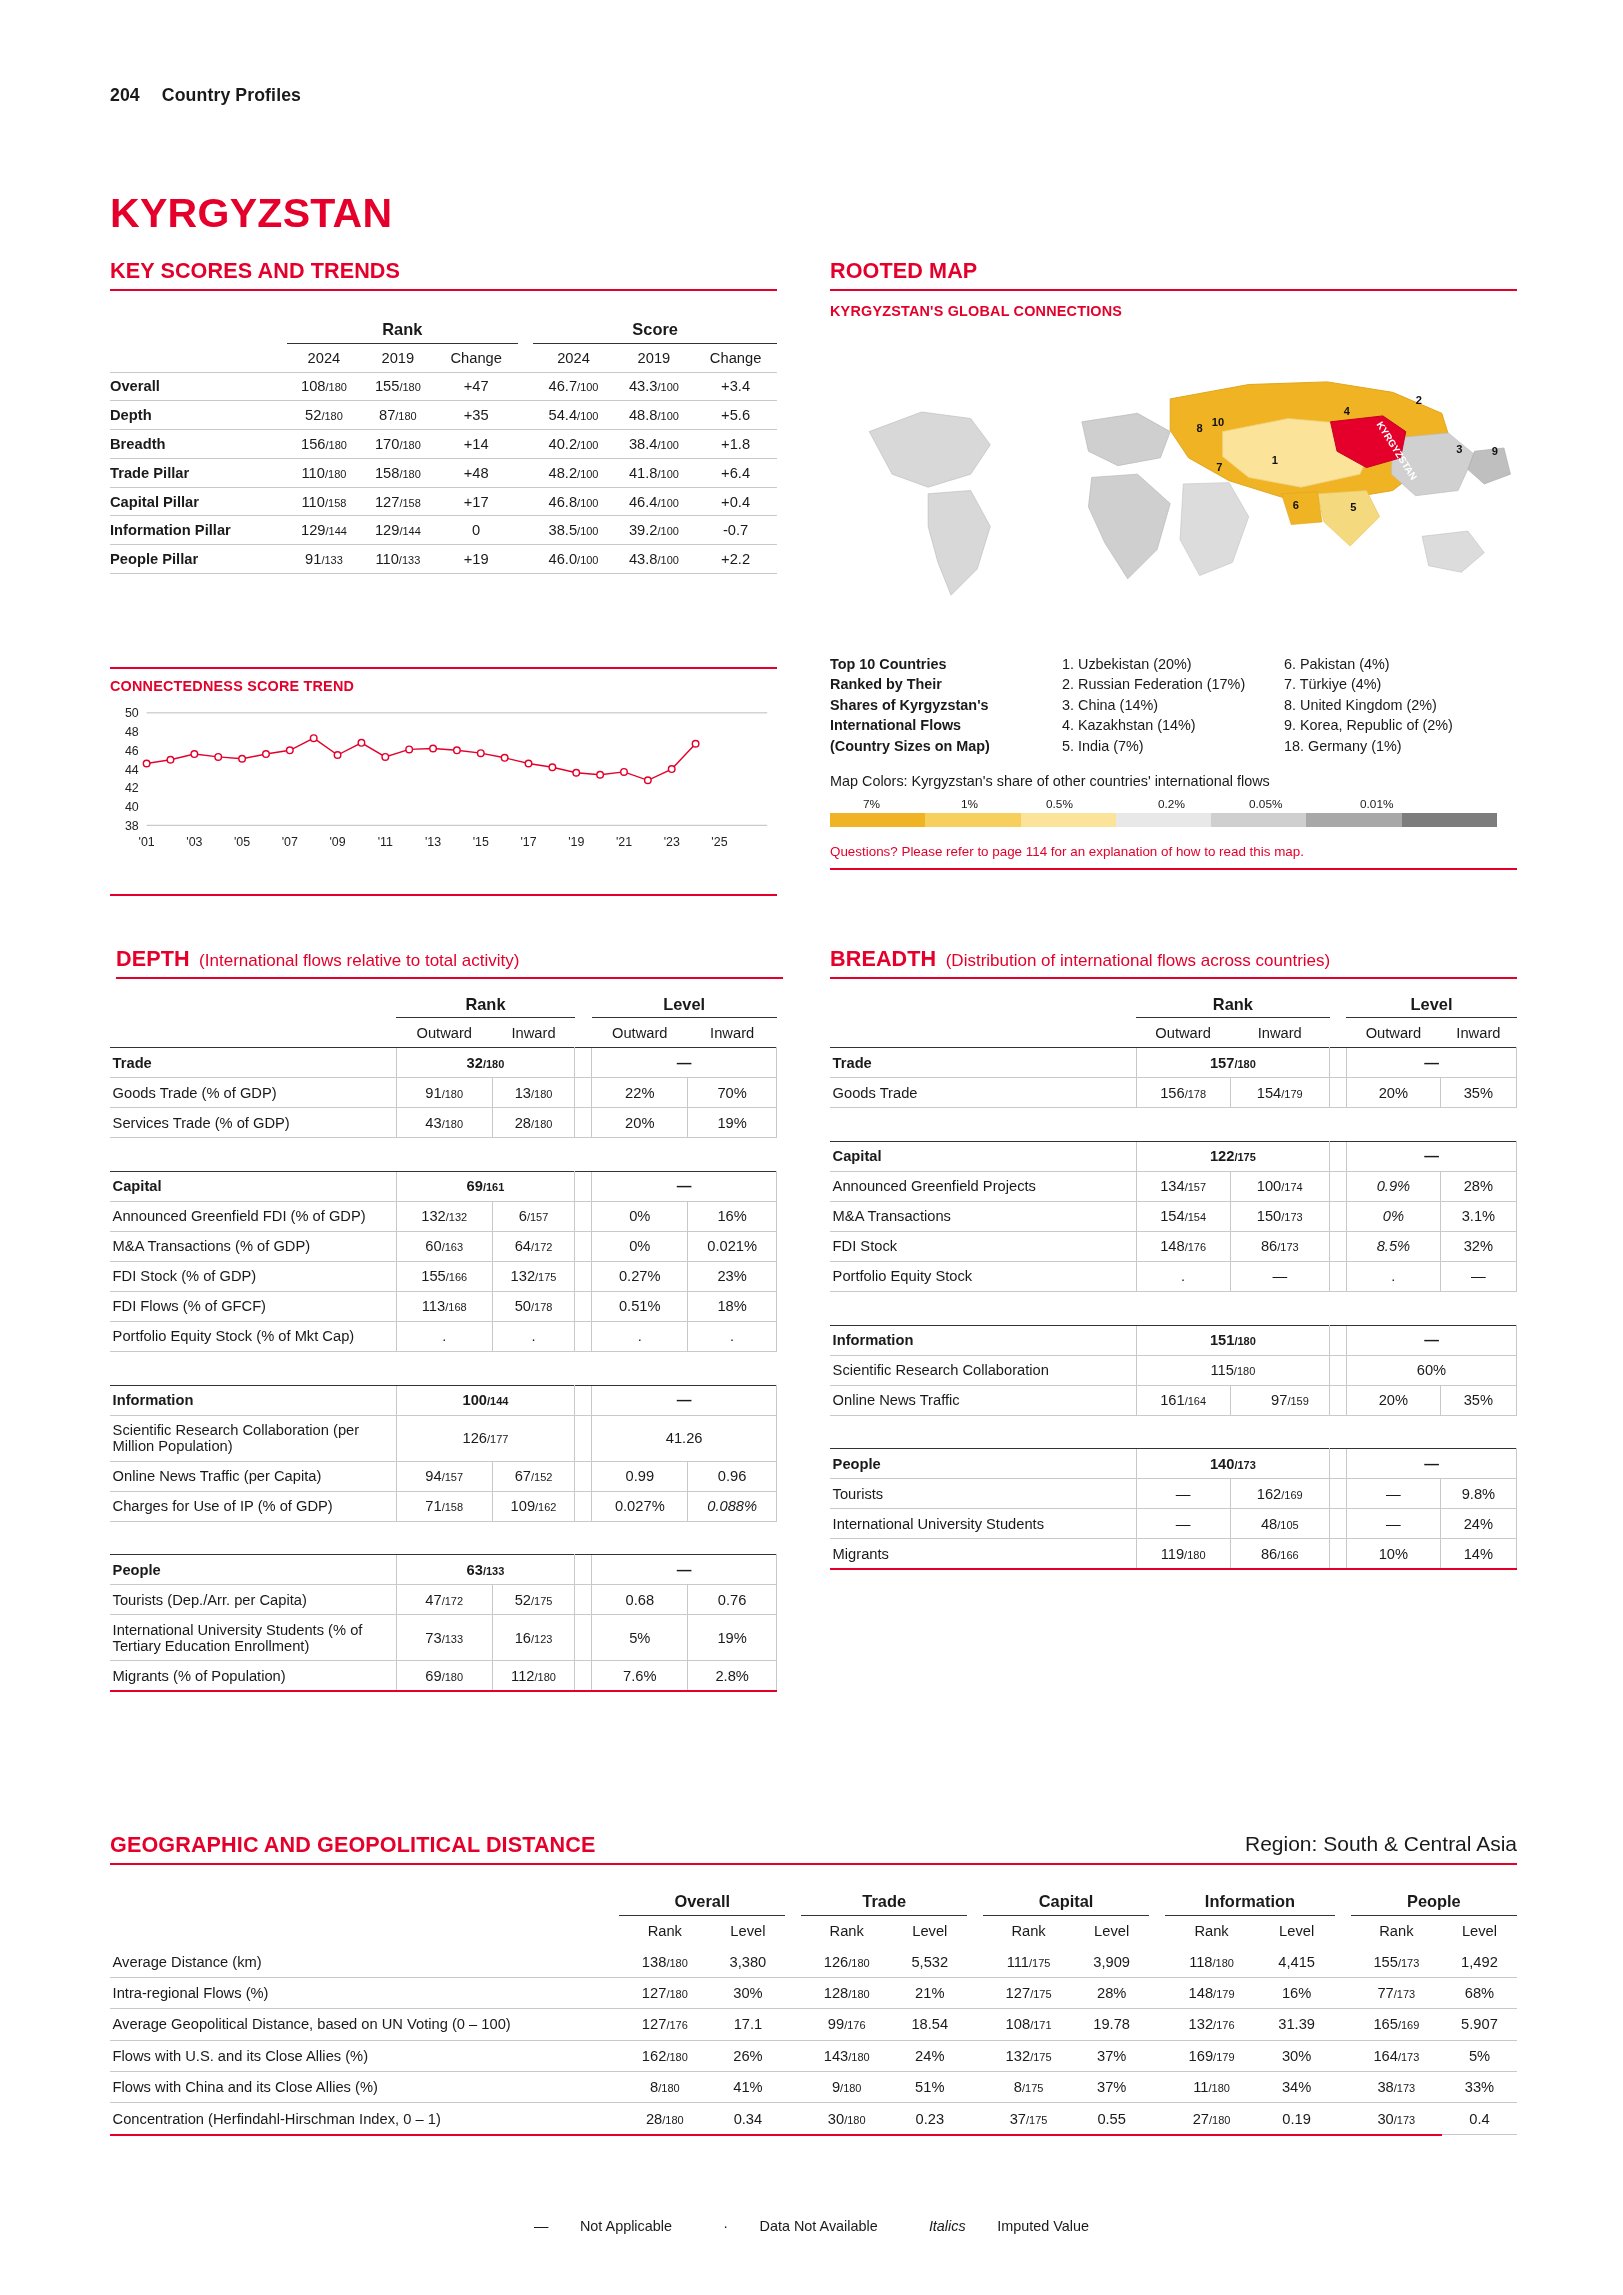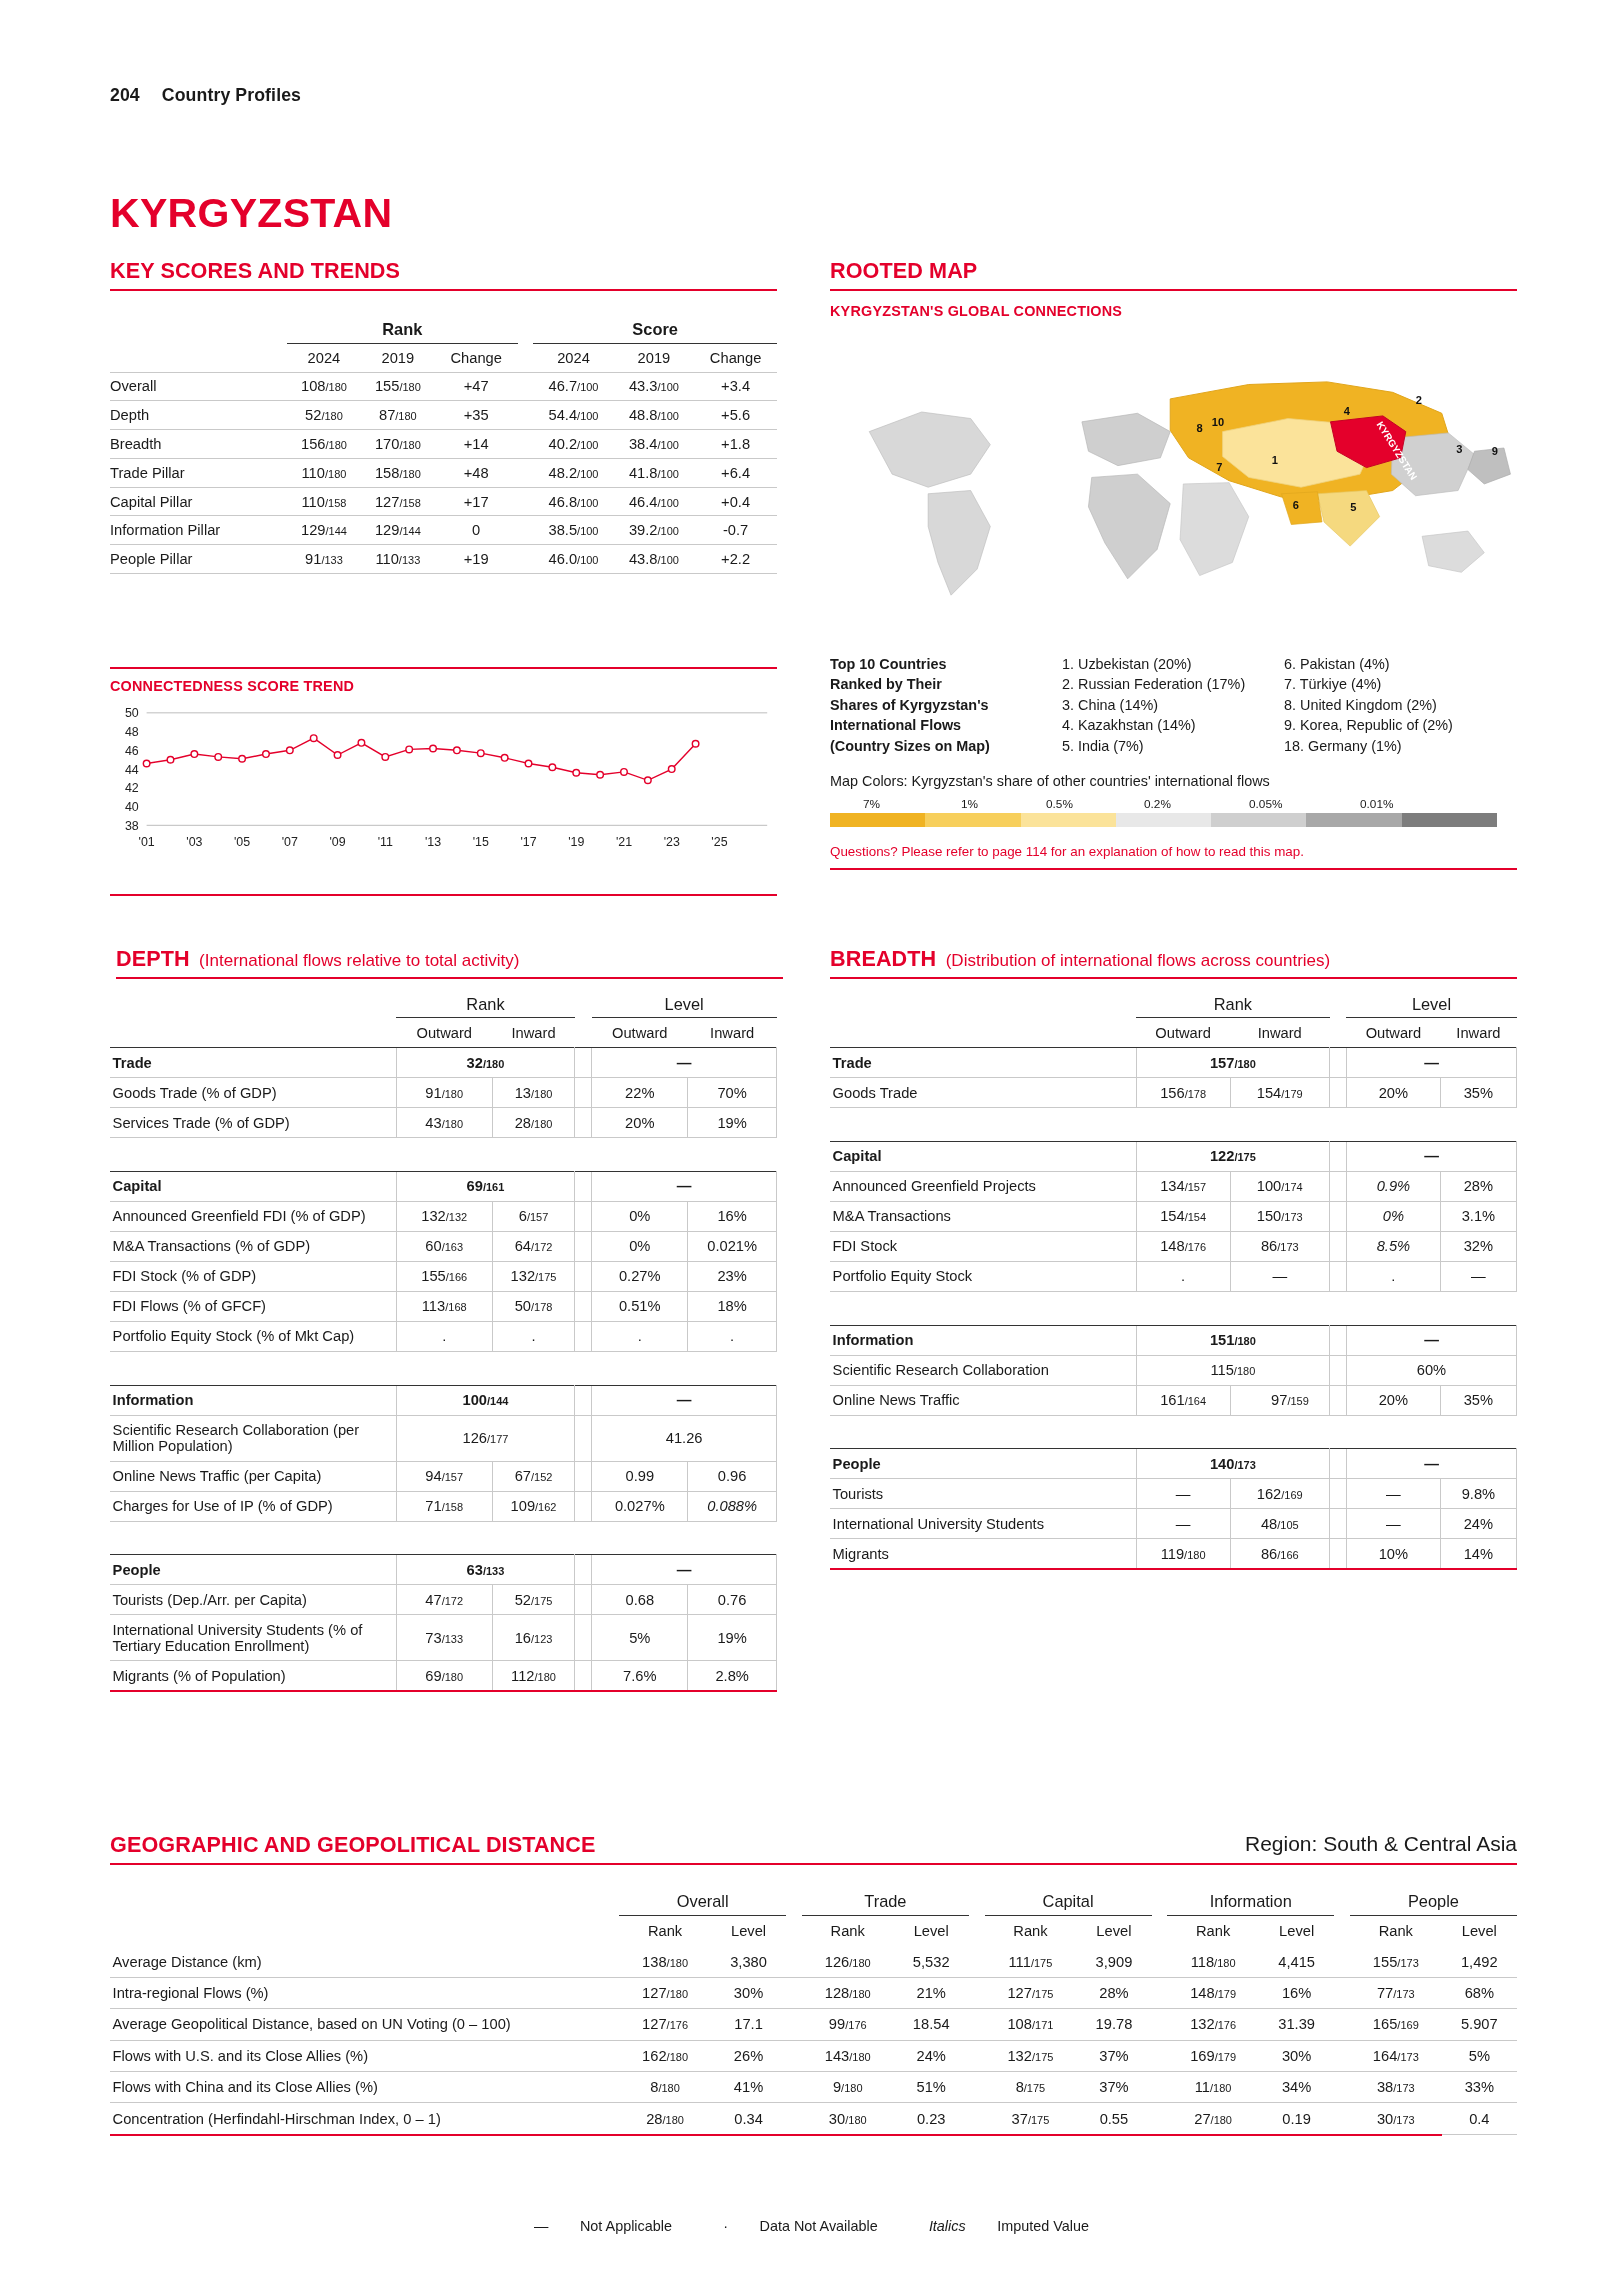--- a/index.html
+++ b/index.html
@@ -31,21 +31,21 @@
     font-size:21.6px; font-weight:bold; color:#e4002b;
     letter-spacing:0.1px;
   }
   .sec-rule { border-bottom:2.6px solid #e4002b; }
   .sub-red { color:#e4002b; font-weight:bold; font-size:14.4px; letter-spacing:0.2px; }
 
   
   table { border-collapse:collapse; width:100%; }
   td, th { font-size:14.7px; font-weight:normal; text-align:center; padding:0; }
   .lbl { text-align:left; }
-  .b { font-weight:normal; }
+  .b { font-weight:bold; }
   .it { font-style:italic; }
 
   
   #key-scores { position:absolute; left:110px; top:314px; width:667px; }
   #key-scores .hdr-group { font-weight:bold; font-size:16.4px; }
   #key-scores td { padding:5.9px 0 5.9px 0; }
   #key-scores .rowline td { border-bottom:1px solid #c9c9c9; }
   .frac { white-space:nowrap; }
   .frac .den { font-size:11px; }
 
@@ -315,21 +315,21 @@
       </div>
     </div>
 
     <div style="margin-top:17px;font-size:14.4px;">Map Colors: Kyrgyzstan's share of other countries' international flows</div>
 
     <div style="margin-top:7.9px;position:relative;height:34px;">
       <div style="position:relative;height:13px;font-size:11.8px;">
         <span style="position:absolute;left:33px;">7%</span>
         <span style="position:absolute;left:131px;">1%</span>
         <span style="position:absolute;left:216px;">0.5%</span>
-        <span style="position:absolute;left:314px;">0.2%</span>
+        <span style="position:absolute;left:328px;">0.2%</span>
         <span style="position:absolute;left:419px;">0.05%</span>
         <span style="position:absolute;left:530px;">0.01%</span>
       </div>
       <div class="legend-bar" id="legend-bar" style="margin-top:2.6px;">
           <div style="background: rgb(240, 179, 35);"></div>
           <div style="background: rgb(247, 207, 92);"></div>
           <div style="background: rgb(251, 227, 154);"></div>
           <div style="background: rgb(232, 232, 232);"></div>
           <div style="background: rgb(207, 207, 207);"></div>
           <div style="background: rgb(168, 168, 168);"></div>

